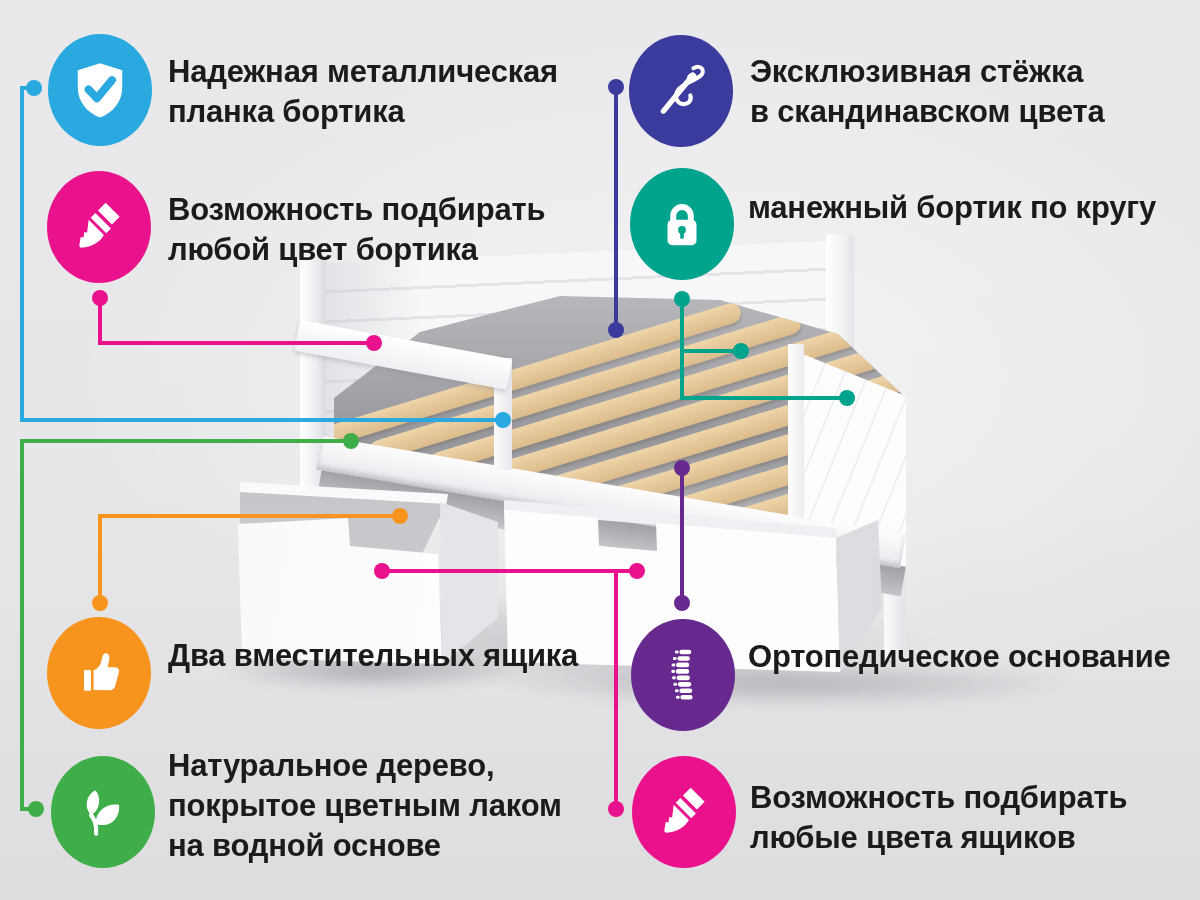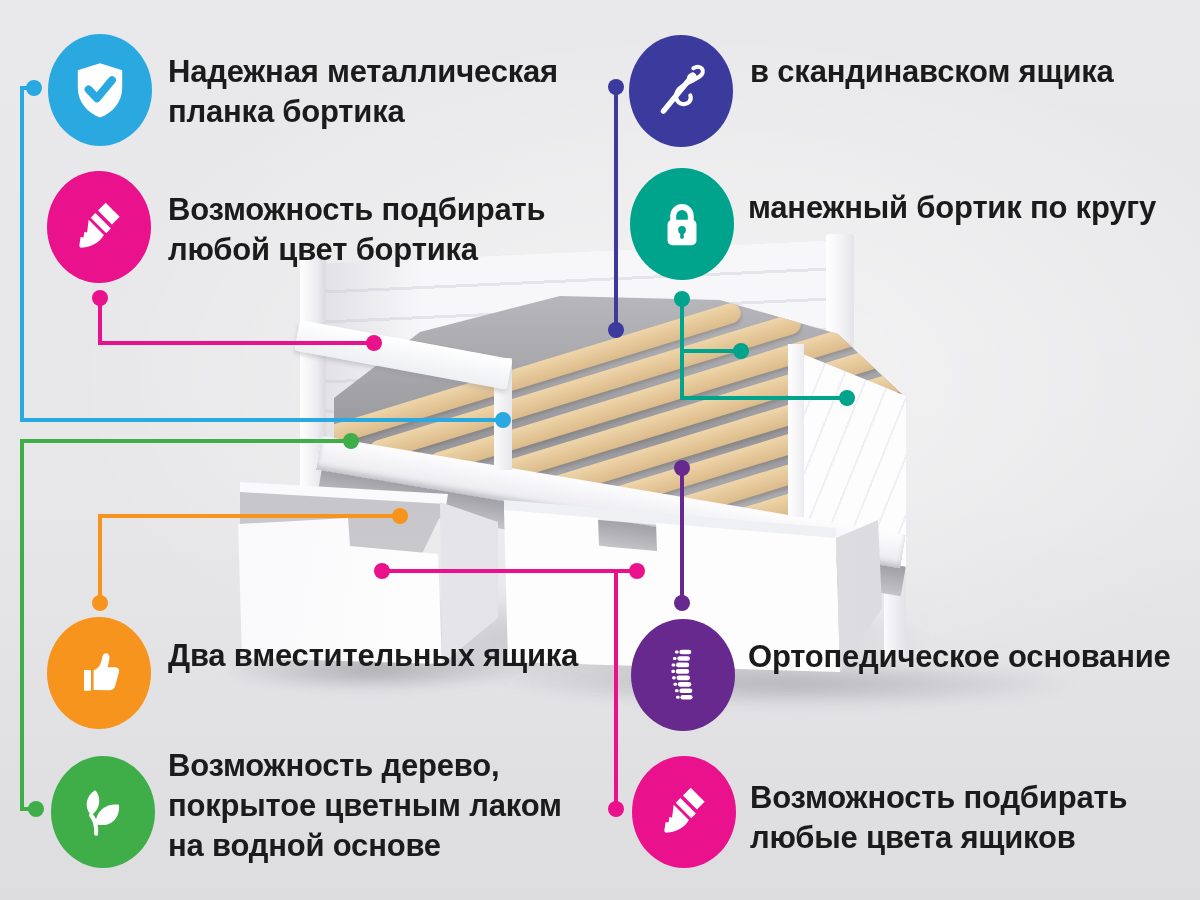--- a/index.html
+++ b/index.html
@@ -243,37 +243,38 @@
       <path fill="#fff" d="M10.6 6.6 L16.6 12.6 L14.8 14.4 L8.8 8.4 Z"></path>
       <path fill="#fff" d="M8 9.2 L13.9 15.1 C12.3 17.9 9.3 19.8 5.2 20 C4.6 20 4.3 19.6 4.4 19 L4.9 15.9 L6 16.1 L6.3 13.9 L7.4 14.1 Z"></path>
       </svg>
   </div>
 
   <div class="label" style="left:168px;top:52px;width:450px">
     <div>Надежная металлическая</div>
     <div>планка бортика</div>
   </div>
   <div class="label" style="left:750px;top:52px;width:450px">
-    <div>в скандинавском ящика</div>
+    <div>Эксклюзивная стёжка</div>
+    <div>в скандинавском цвета</div>
   </div>
   <div class="label" style="left:168px;top:190px;width:450px">
     <div>Возможность подбирать</div>
     <div>любой цвет бортика</div>
   </div>
   <div class="label" style="left:748px;top:188px;width:452px">
     <div>манежный бортик по кругу</div>
   </div>
   <div class="label" style="left:168px;top:636px;width:460px">
     <div>Два вместительных ящика</div>
   </div>
   <div class="label" style="left:748px;top:637px;width:452px">
     <div>Ортопедическое основание</div>
   </div>
   <div class="label" style="left:168px;top:746px;width:450px">
-    <div>Возможность дерево,</div>
+    <div>Натуральное дерево,</div>
     <div>покрытое цветным лаком</div>
     <div>на водной основе</div>
   </div>
   <div class="label" style="left:750px;top:778px;width:450px">
     <div>Возможность подбирать</div>
     <div>любые цвета ящиков</div>
   </div>
 
 </div>
 

